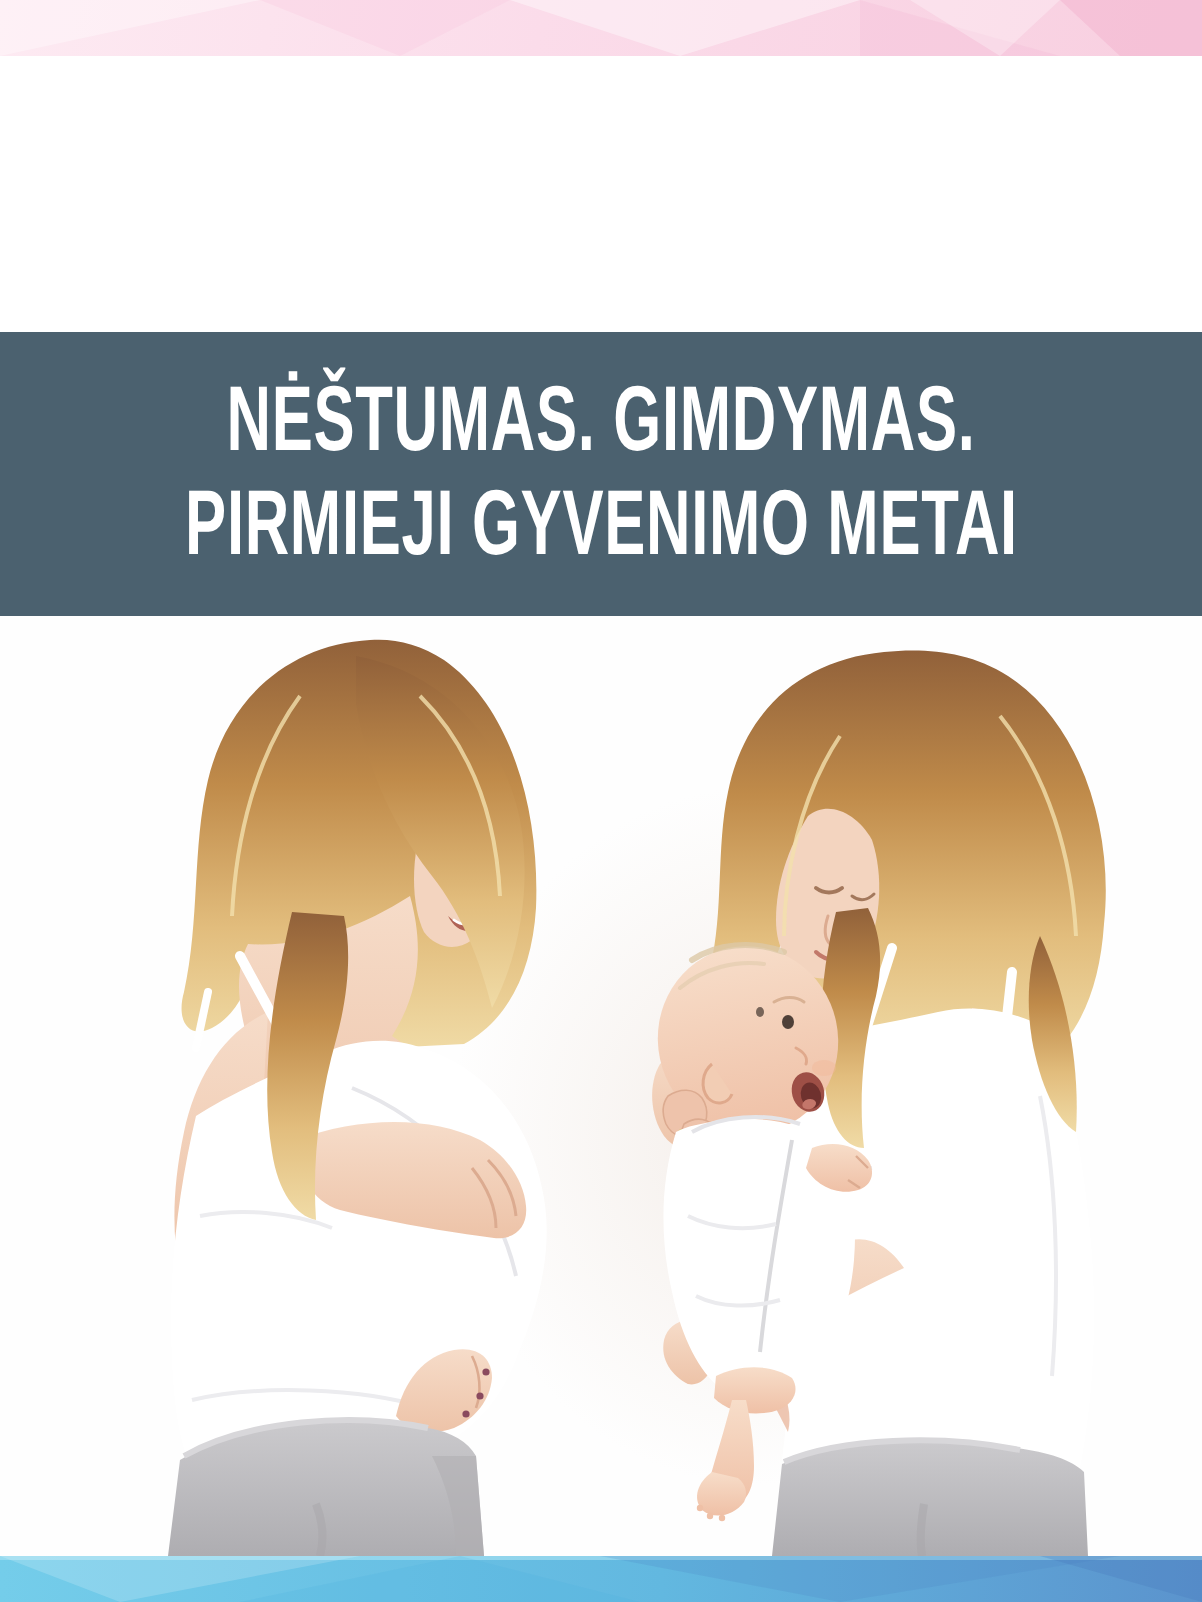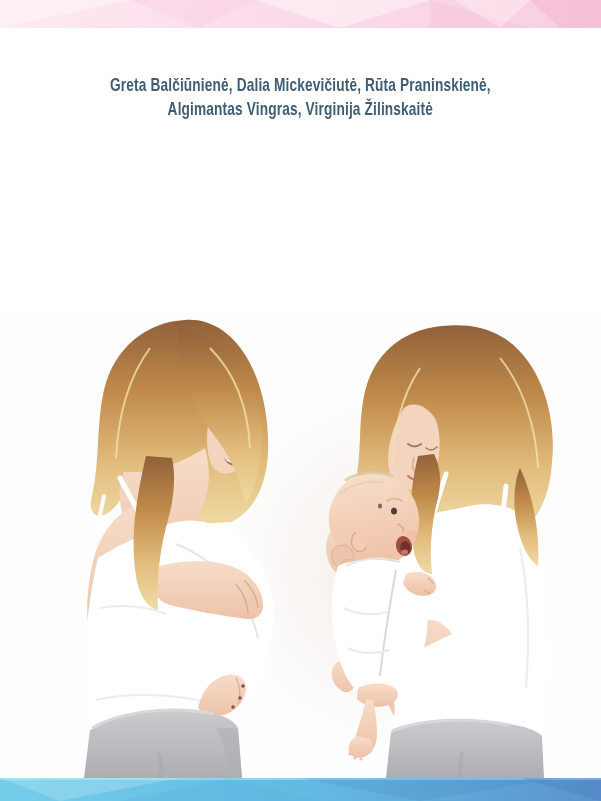--- a/index.html
+++ b/index.html
@@ -67,25 +67,25 @@
     <svg width="601" height="28" viewBox="0 0 601 28">
       <polygon points="0,0 130,0 0,28" fill="#ffffff" opacity="0.35"></polygon>
       <polygon points="255,0 430,0 340,28" fill="#ffffff" opacity="0.40"></polygon>
       <polygon points="430,0 530,28 430,28" fill="#f4bcd6" opacity="0.35"></polygon>
       <polygon points="130,0 255,0 200,28" fill="#f7c8de" opacity="0.30"></polygon>
       <polygon points="530,0 601,0 601,28 560,28" fill="#f2afcd" opacity="0.45"></polygon>
       <polygon points="455,0 530,0 500,28" fill="#ffffff" opacity="0.30"></polygon>
     </svg>
   </div>
 
-  <div class="authors">
-    <div class="authors-line">Greta Balčiūnienė, Dalia Mickevičiutė, Rūta Praninskienė,</div>
-    <div class="authors-line">Algimantas Vingras, Virginija Žilinskaitė</div>
-  </div>
-
+
+  <div class="title-banner">
+    <div class="title-line">NĖŠTUMAS. GIMDYMAS.</div>
+    <div class="title-line">PIRMIEJI GYVENIMO METAI</div>
+  </div>
 
   <div class="photo" role="img" aria-label="Two blonde women facing each other on a white background: a pregnant woman in a white tank top and grey trousers holding her belly, and a mother in a white tank top holding a newborn baby in a white bodysuit">
     <svg width="601" height="470" viewBox="0 0 601 470">
       <defs>
         <linearGradient id="hairGrad" x1="0" y1="0" x2="0" y2="1">
           <stop offset="0" stop-color="#91613a"></stop>
           <stop offset="0.35" stop-color="#c08b4a"></stop>
           <stop offset="0.7" stop-color="#e2bd7d"></stop>
           <stop offset="1" stop-color="#f0dba6"></stop>
         </linearGradient>

